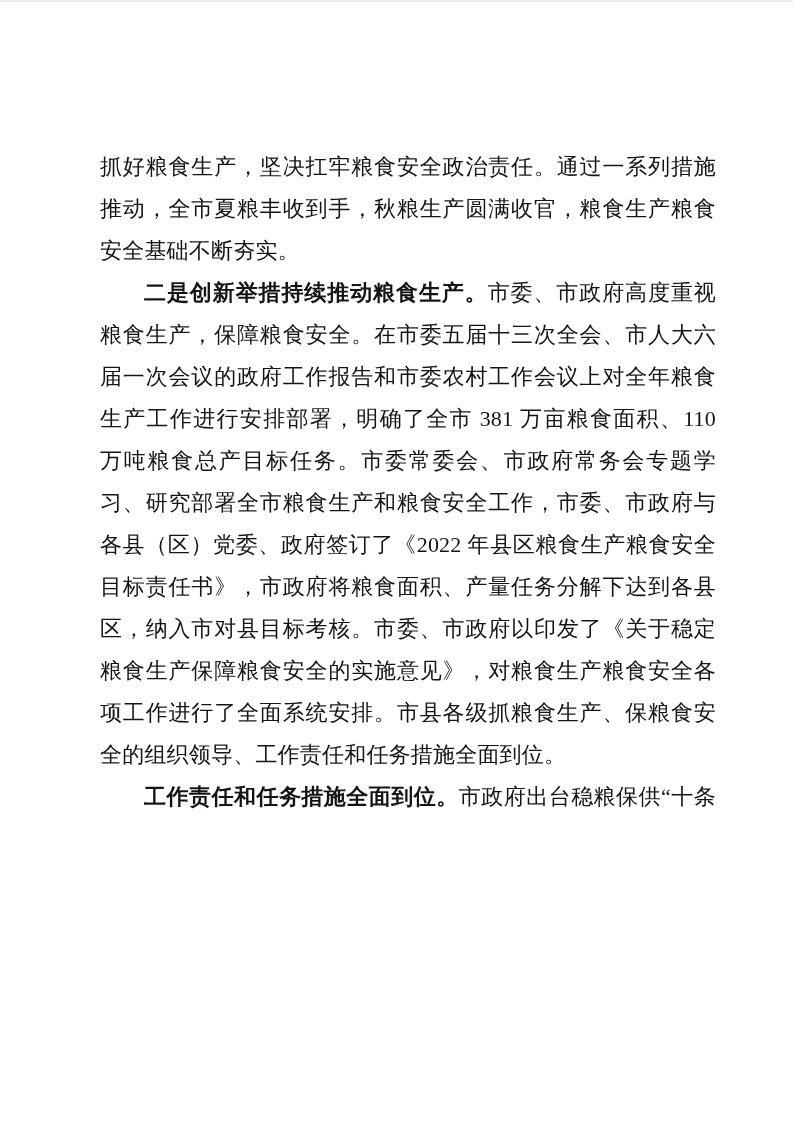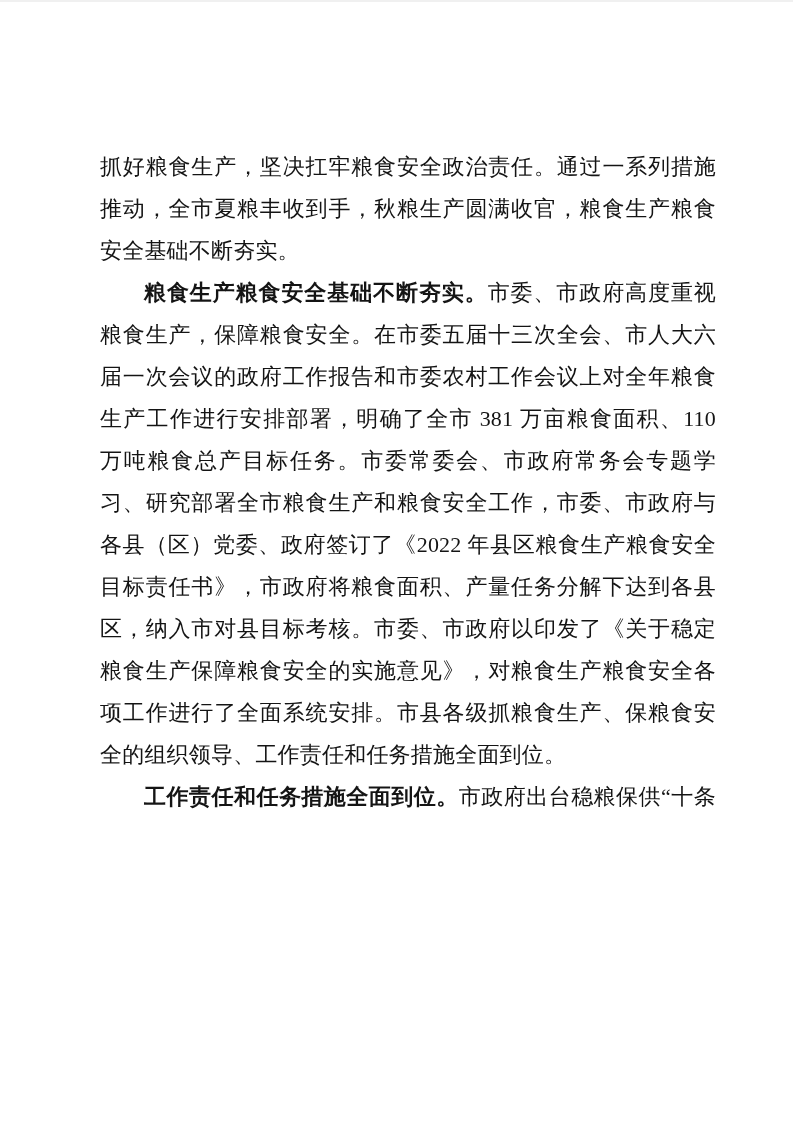--- a/index.html
+++ b/index.html
@@ -50,20 +50,20 @@
   }
 </style>
 </head>
 <body>
 
 <div class="page">
   <div class="content">
 
     <p class="para"><span class="lead"></span><span>抓好粮食生产，坚决扛牢粮食安全政治责任。通过一系列措施推动，全市夏粮丰收到手，秋粮生产圆满收官，粮食生产粮食安全基础不断夯实。</span></p>
 
-    <p class="para indent"><span class="lead">粮食生产粮食安全基础不断夯实。</span><span>市委、市政府高度重视粮食生产，保障粮食安全。在市委五届十三次全会、市人大六届一次会议的政府工作报告和市委农村工作会议上对全年粮食生产工作进行安排部署，明确了全市 381 万亩粮食面积、110 万吨粮食总产目标任务。市委常委会、市政府常务会专题学习、研究部署全市粮食生产和粮食安全工作，市委、市政府与各县（区）党委、政府签订了《2022 年县区粮食生产粮食安全目标责任书》，市政府将粮食面积、产量任务分解下达到各县区，纳入市对县目标考核。市委、市政府以印发了《关于稳定粮食生产保障粮食安全的实施意见》，对粮食生产粮食安全各项工作进行了全面系统安排。市县各级抓粮食生产、保粮食安全的组织领导、工作责任和任务措施全面到位。</span></p>
+    <p class="para indent"><span class="lead">二是创新举措持续推动粮食生产。</span><span>市委、市政府高度重视粮食生产，保障粮食安全。在市委五届十三次全会、市人大六届一次会议的政府工作报告和市委农村工作会议上对全年粮食生产工作进行安排部署，明确了全市 381 万亩粮食面积、110 万吨粮食总产目标任务。市委常委会、市政府常务会专题学习、研究部署全市粮食生产和粮食安全工作，市委、市政府与各县（区）党委、政府签订了《2022 年县区粮食生产粮食安全目标责任书》，市政府将粮食面积、产量任务分解下达到各县区，纳入市对县目标考核。市委、市政府以印发了《关于稳定粮食生产保障粮食安全的实施意见》，对粮食生产粮食安全各项工作进行了全面系统安排。市县各级抓粮食生产、保粮食安全的组织领导、工作责任和任务措施全面到位。</span></p>
 
     <p class="para indent"><span class="lead">工作责任和任务措施全面到位。</span><span>市政府出台稳粮保供“十条措施”，从补贴支持、贷款担保、贴息补助等方面加快提升粮食生产规模经营程度、机械化装备水平。在中省下达的 1100 万元农机购置补贴的基础上，列支 500 万元资金，对全市紧缺的十类紧缺粮油生产农机装备，按照不超过市场销售均价 50%的标准进行叠</span></p>
 
   </div>
 
   <div class="page-number">2</div>
 </div>
 
 </body></html>

